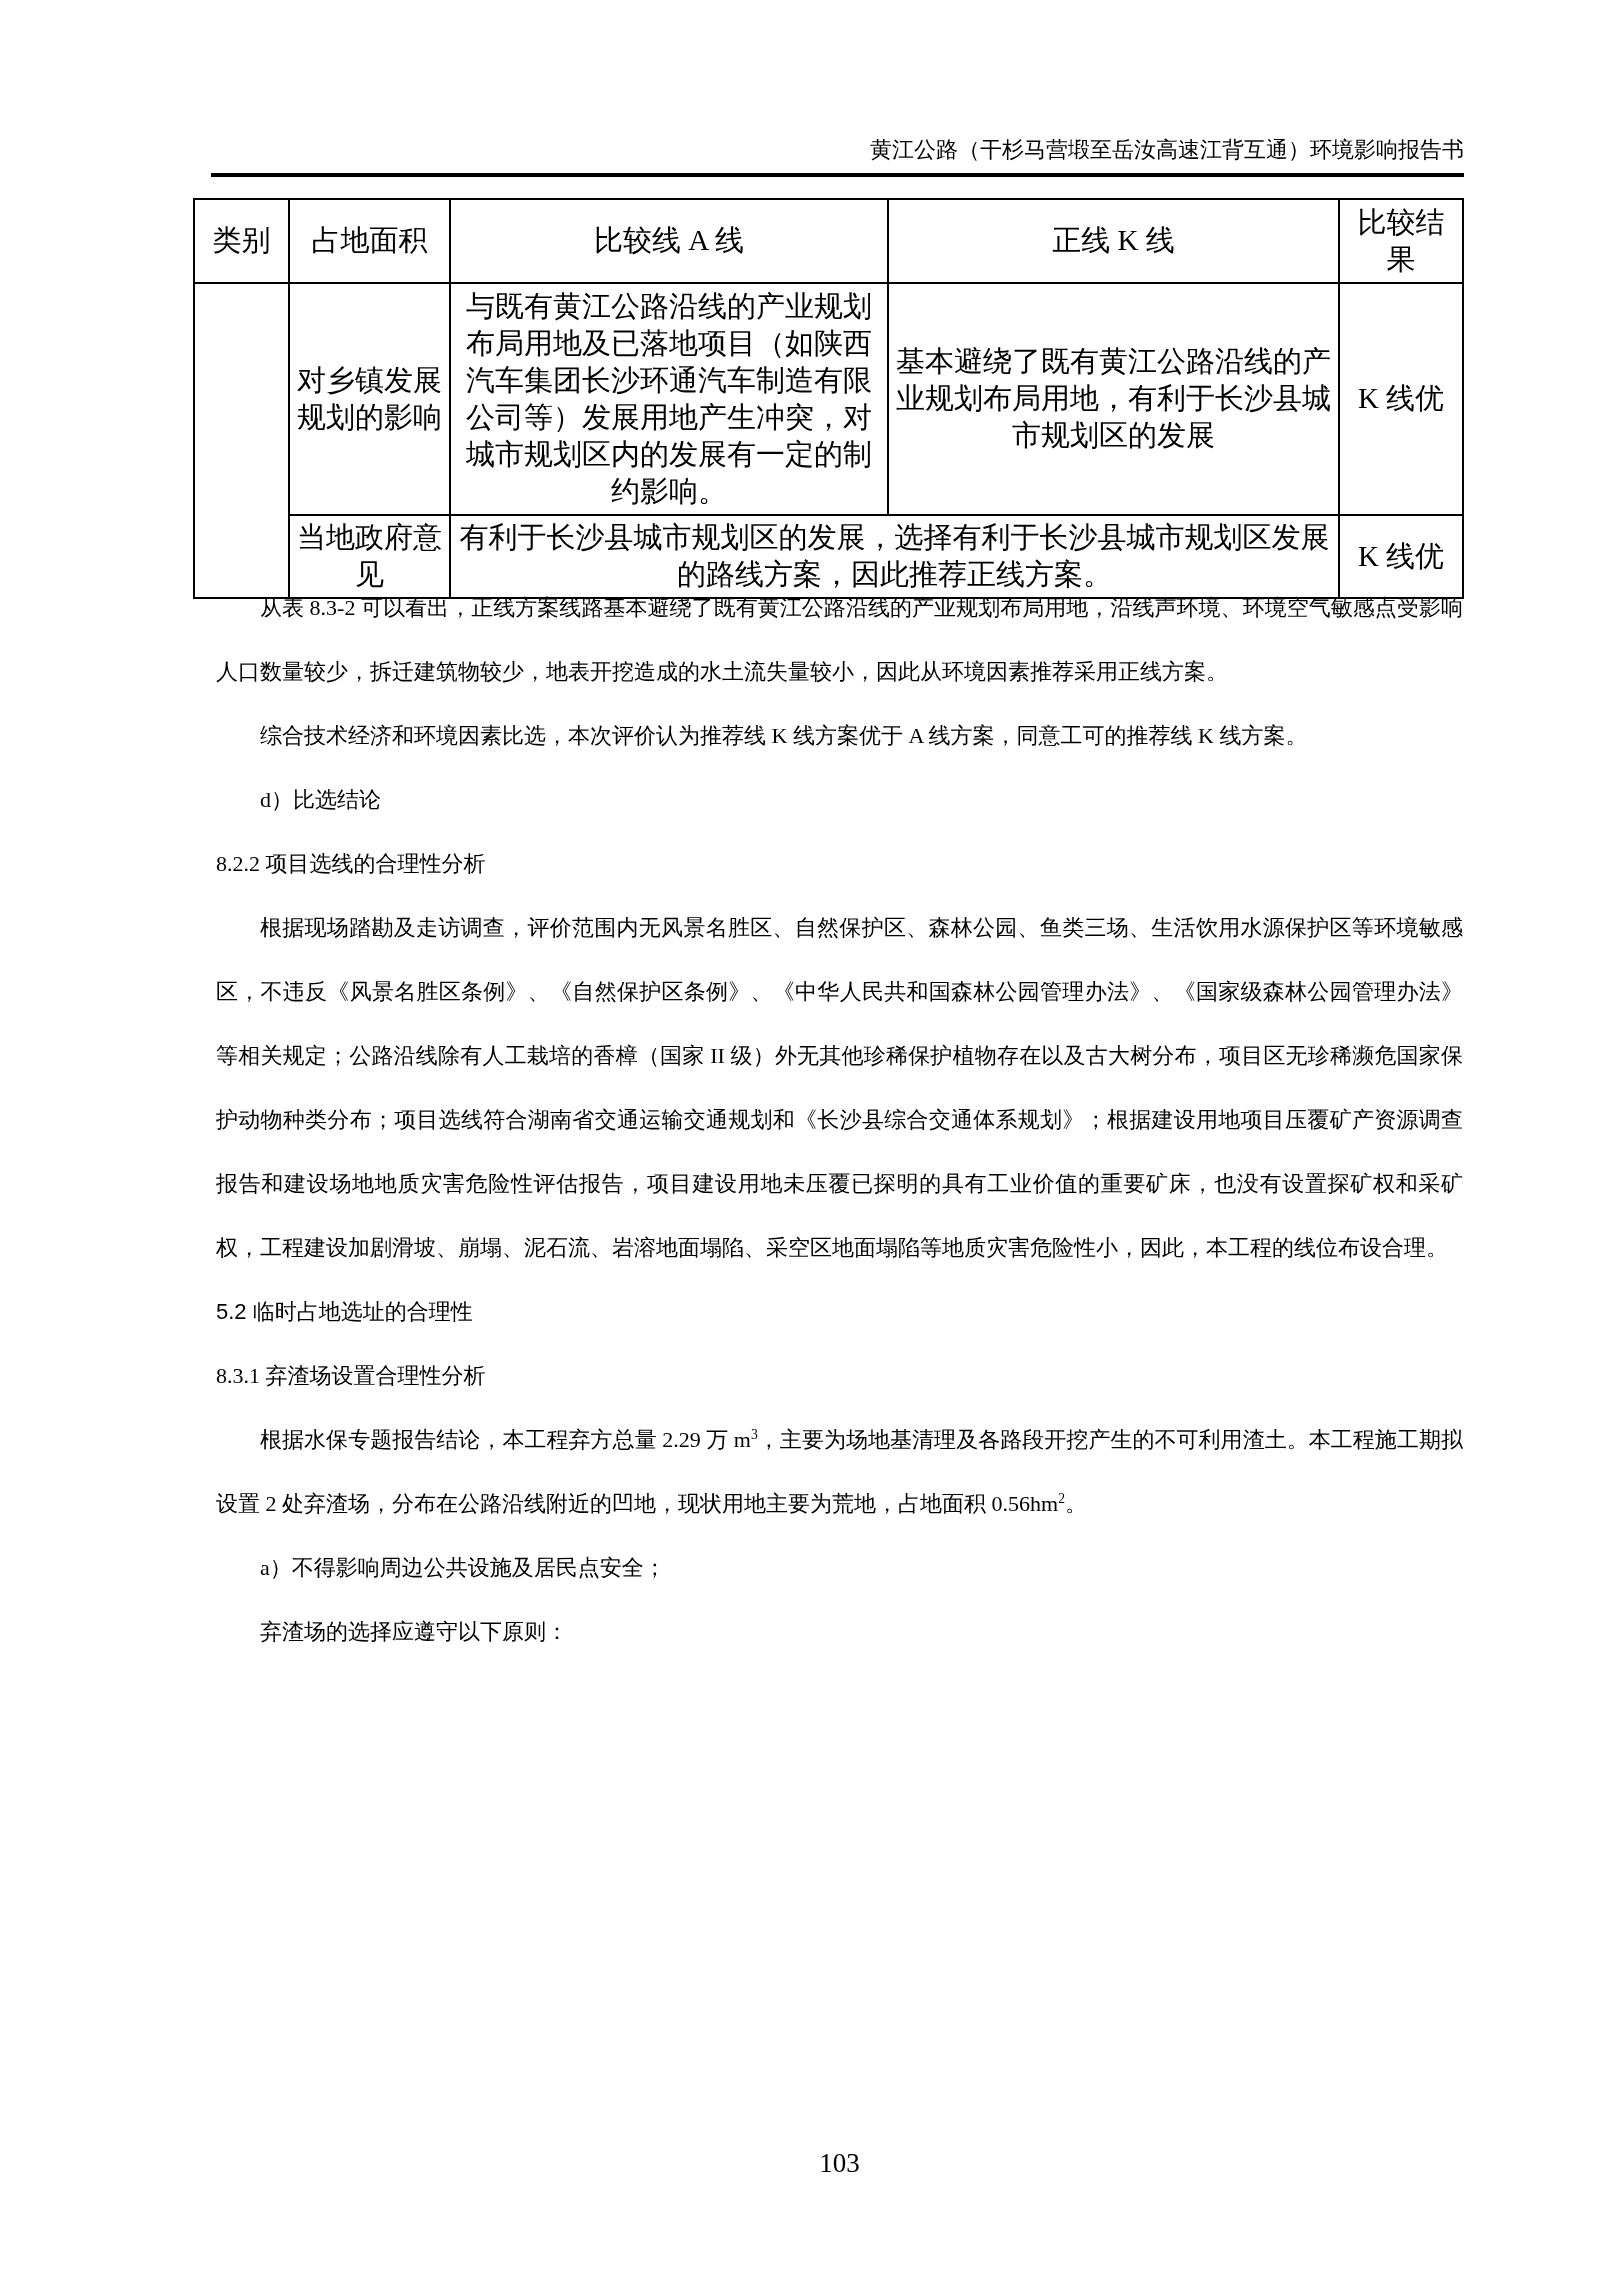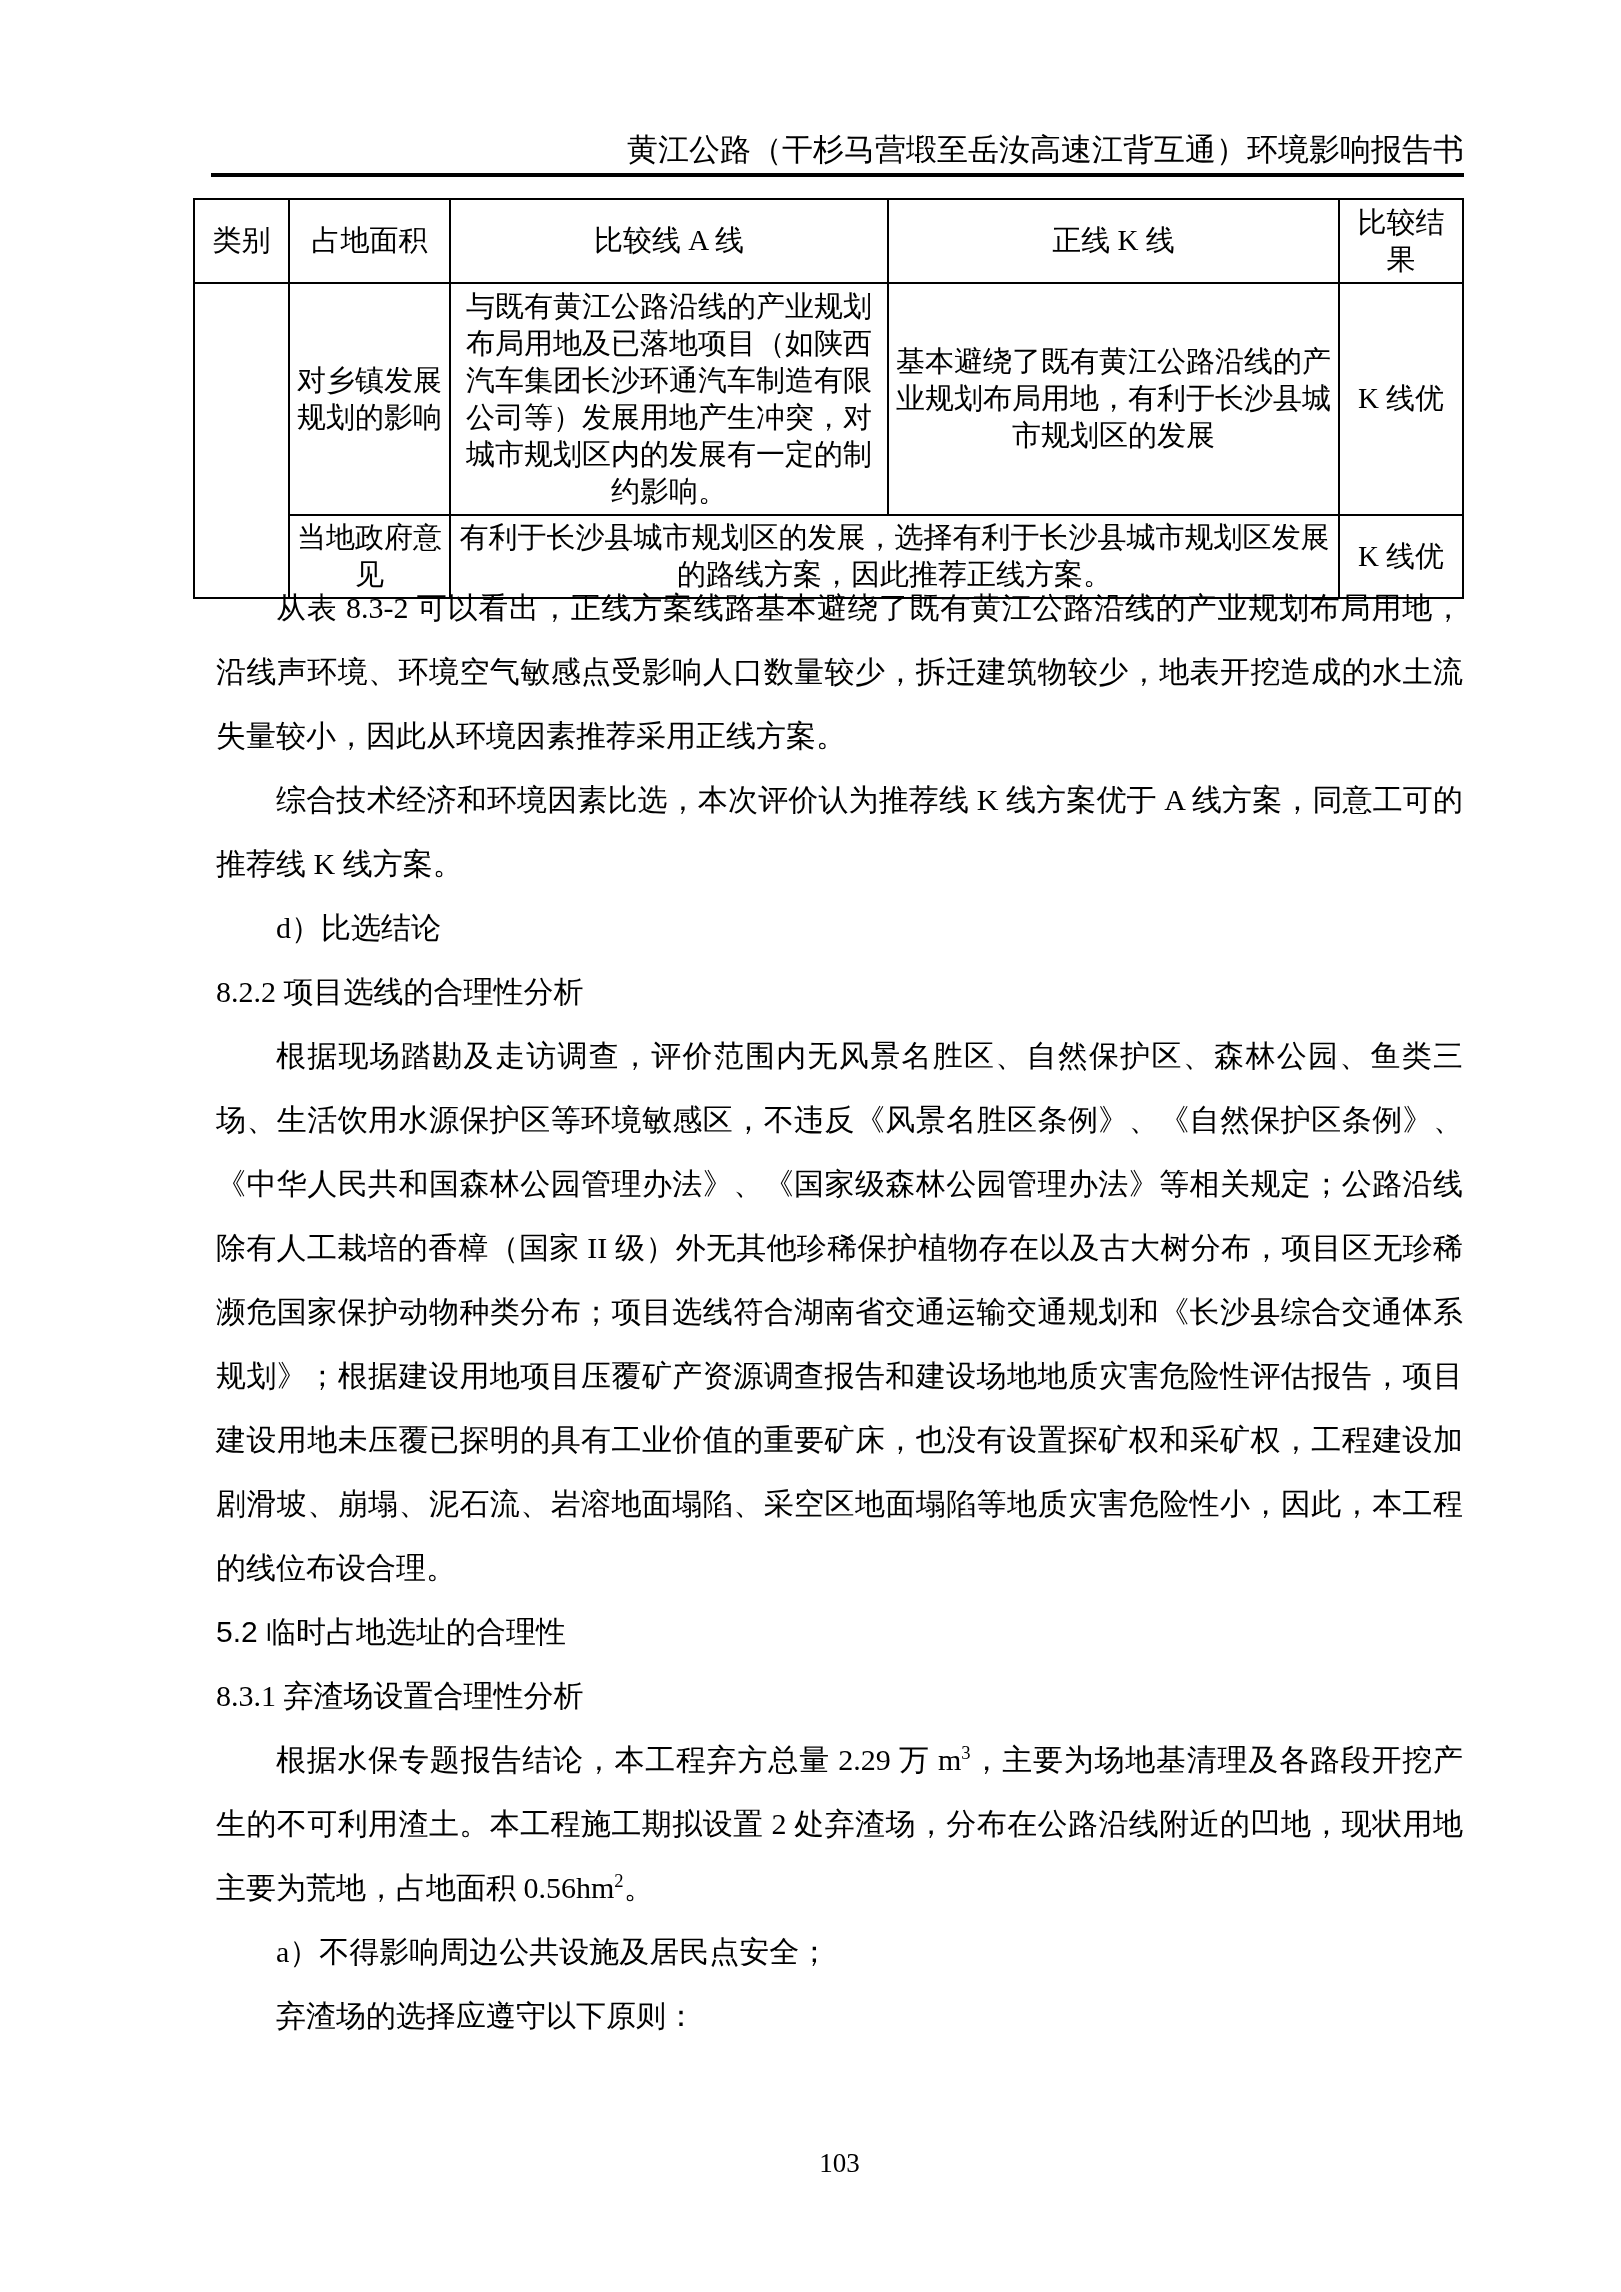--- a/index.html
+++ b/index.html
@@ -18,21 +18,21 @@
     overflow: hidden;
   }
 
   
   .doc-header {
     position: absolute;
     top: 133px;
     left: 211px;
     width: 1253px;
     text-align: right;
-    font-size: 31px;
+    font-size: 22px;
     line-height: 33px;
     white-space: nowrap;
   }
   .header-rule {
     position: absolute;
     top: 173px;
     left: 211px;
     width: 1253px;
     height: 3.9px;
     background: #000000;
@@ -76,21 +76,21 @@
     top: 576px;
     left: 216px;
     width: 1247px;
     font-size: 31px;
     line-height: 64px;
     text-align: justify;
   }
   .content p, .content h2, .content h3 {
     margin: 0;
     padding: 0;
-    font-size: 30px;
+    font-size: 22px;
     font-weight: normal;
   }
   .indent { text-indent: 2em; }
   .h-bold {
     font-weight: bold;
     font-family: "Liberation Sans", "DejaVu Sans", sans-serif;
     font-size: 31px;
   }
   sup.small-sup {
     font-size: 0.62em;

